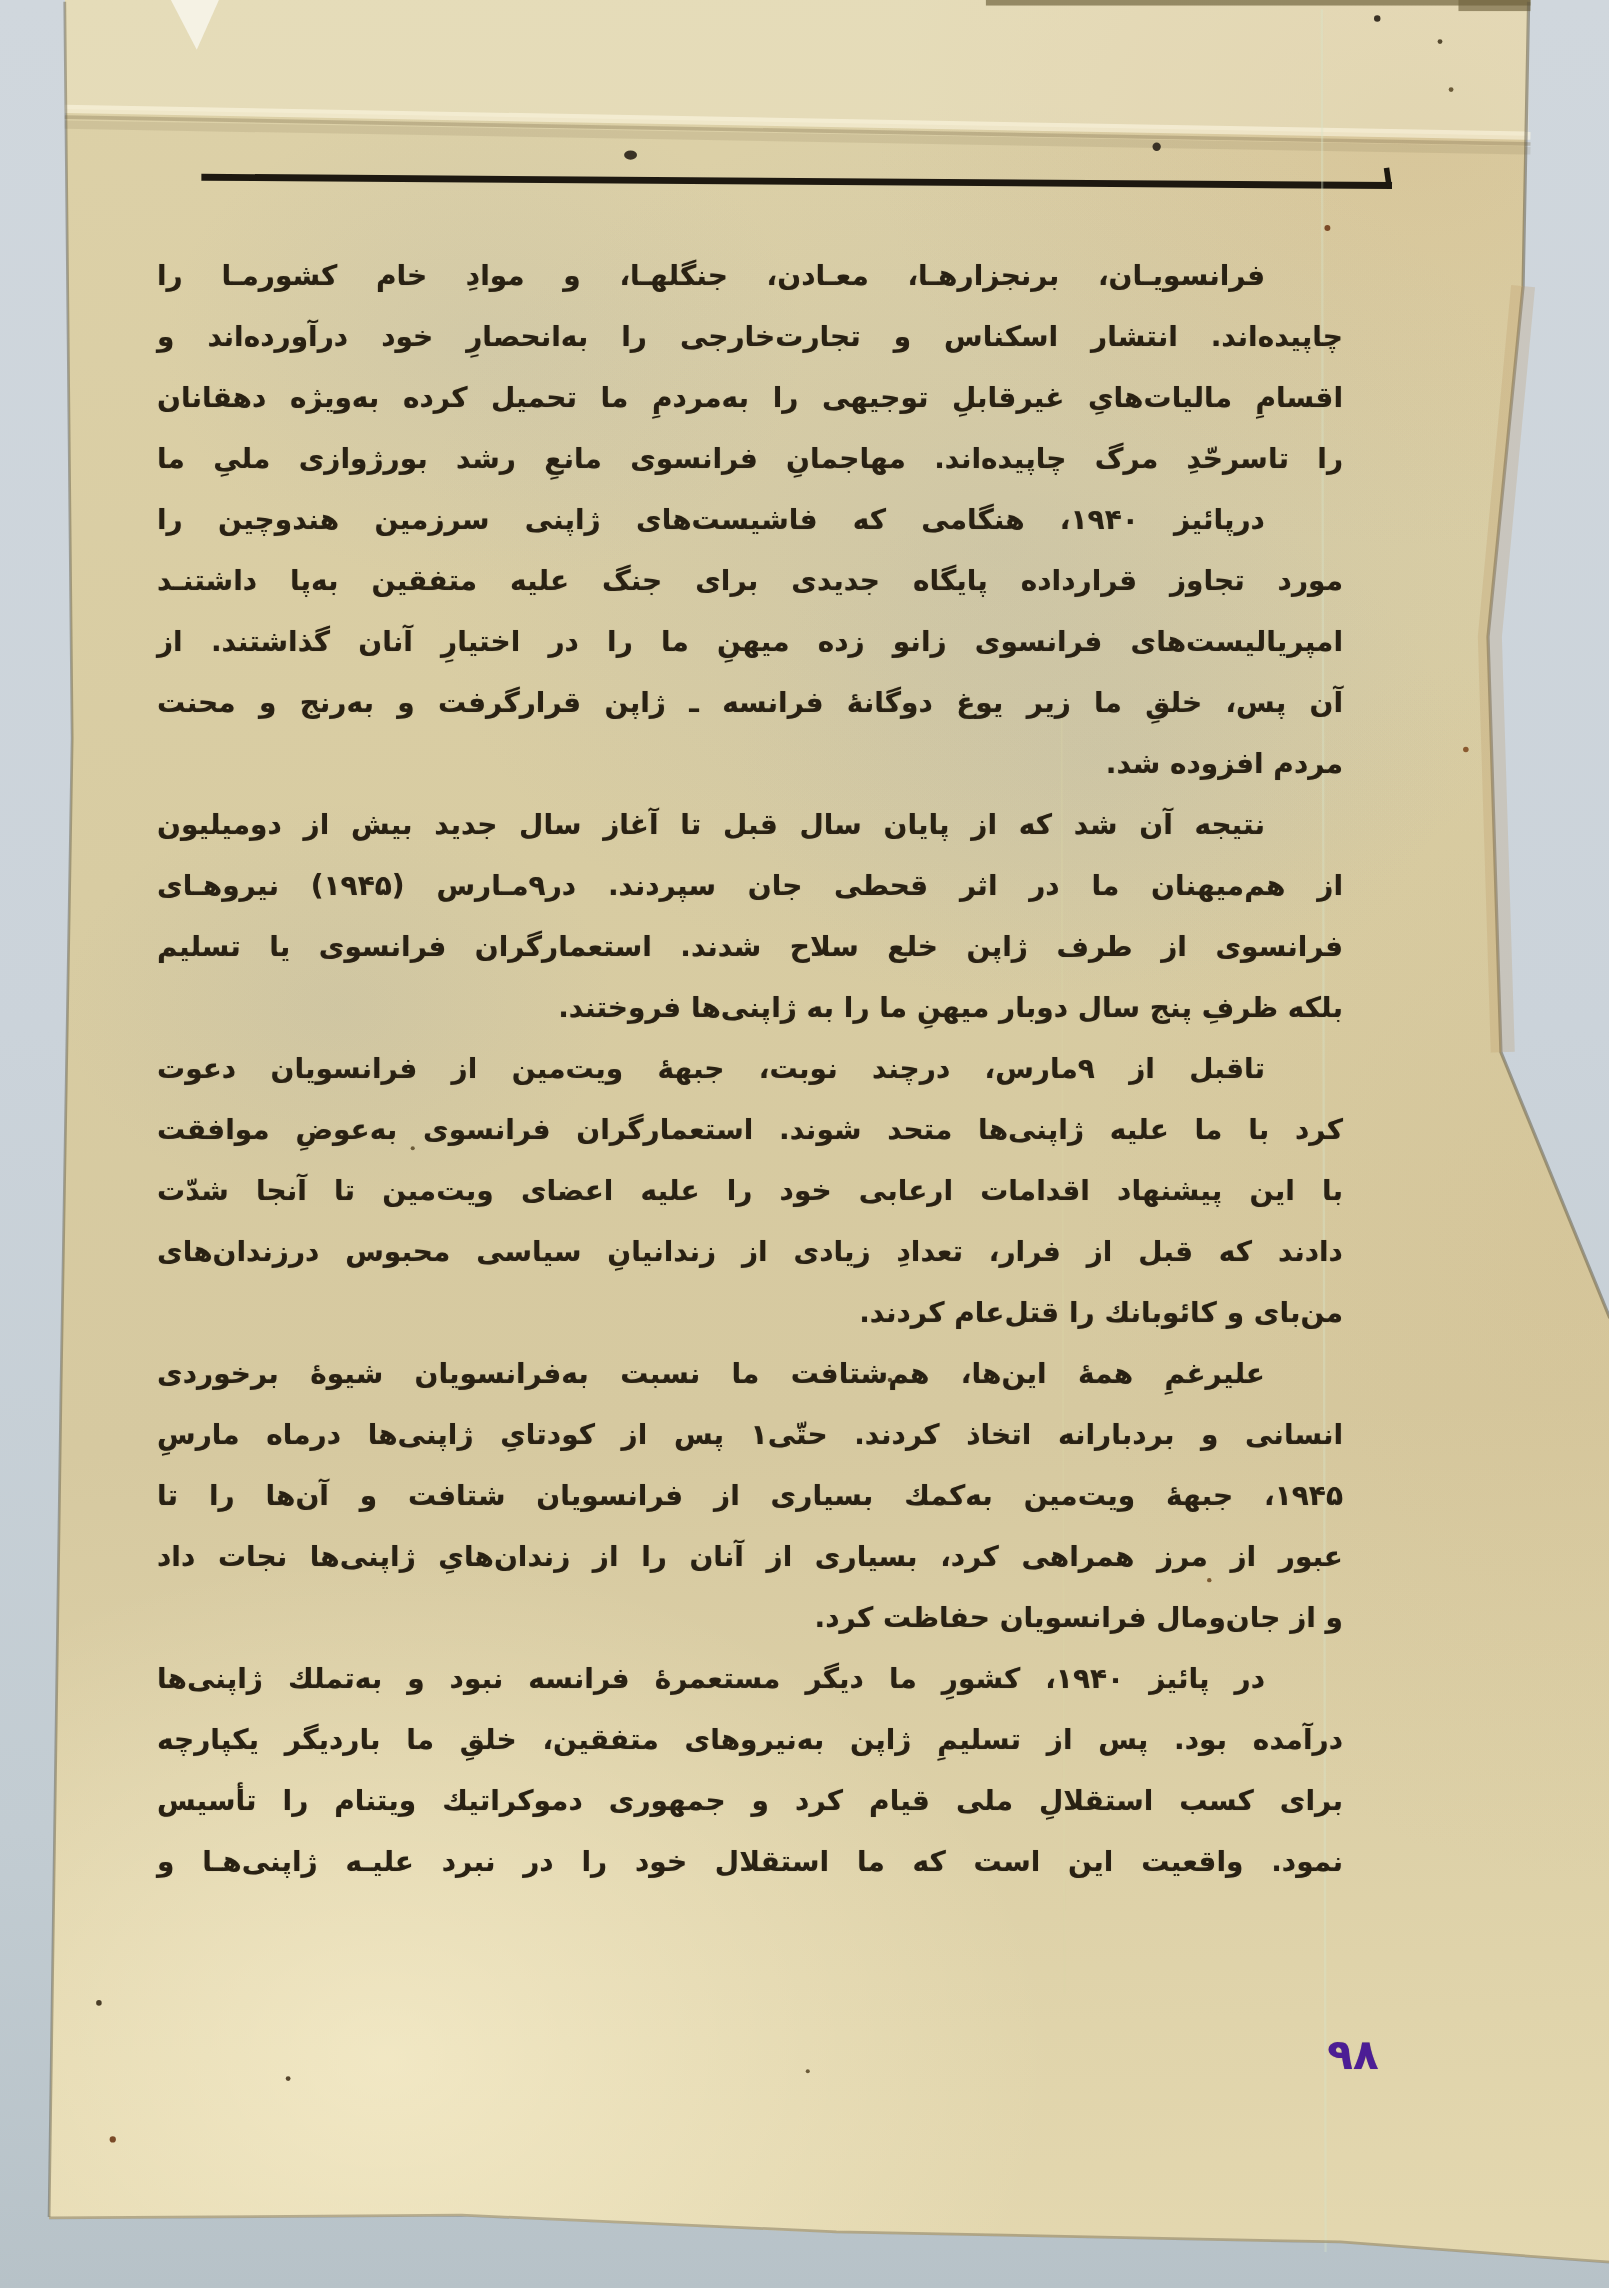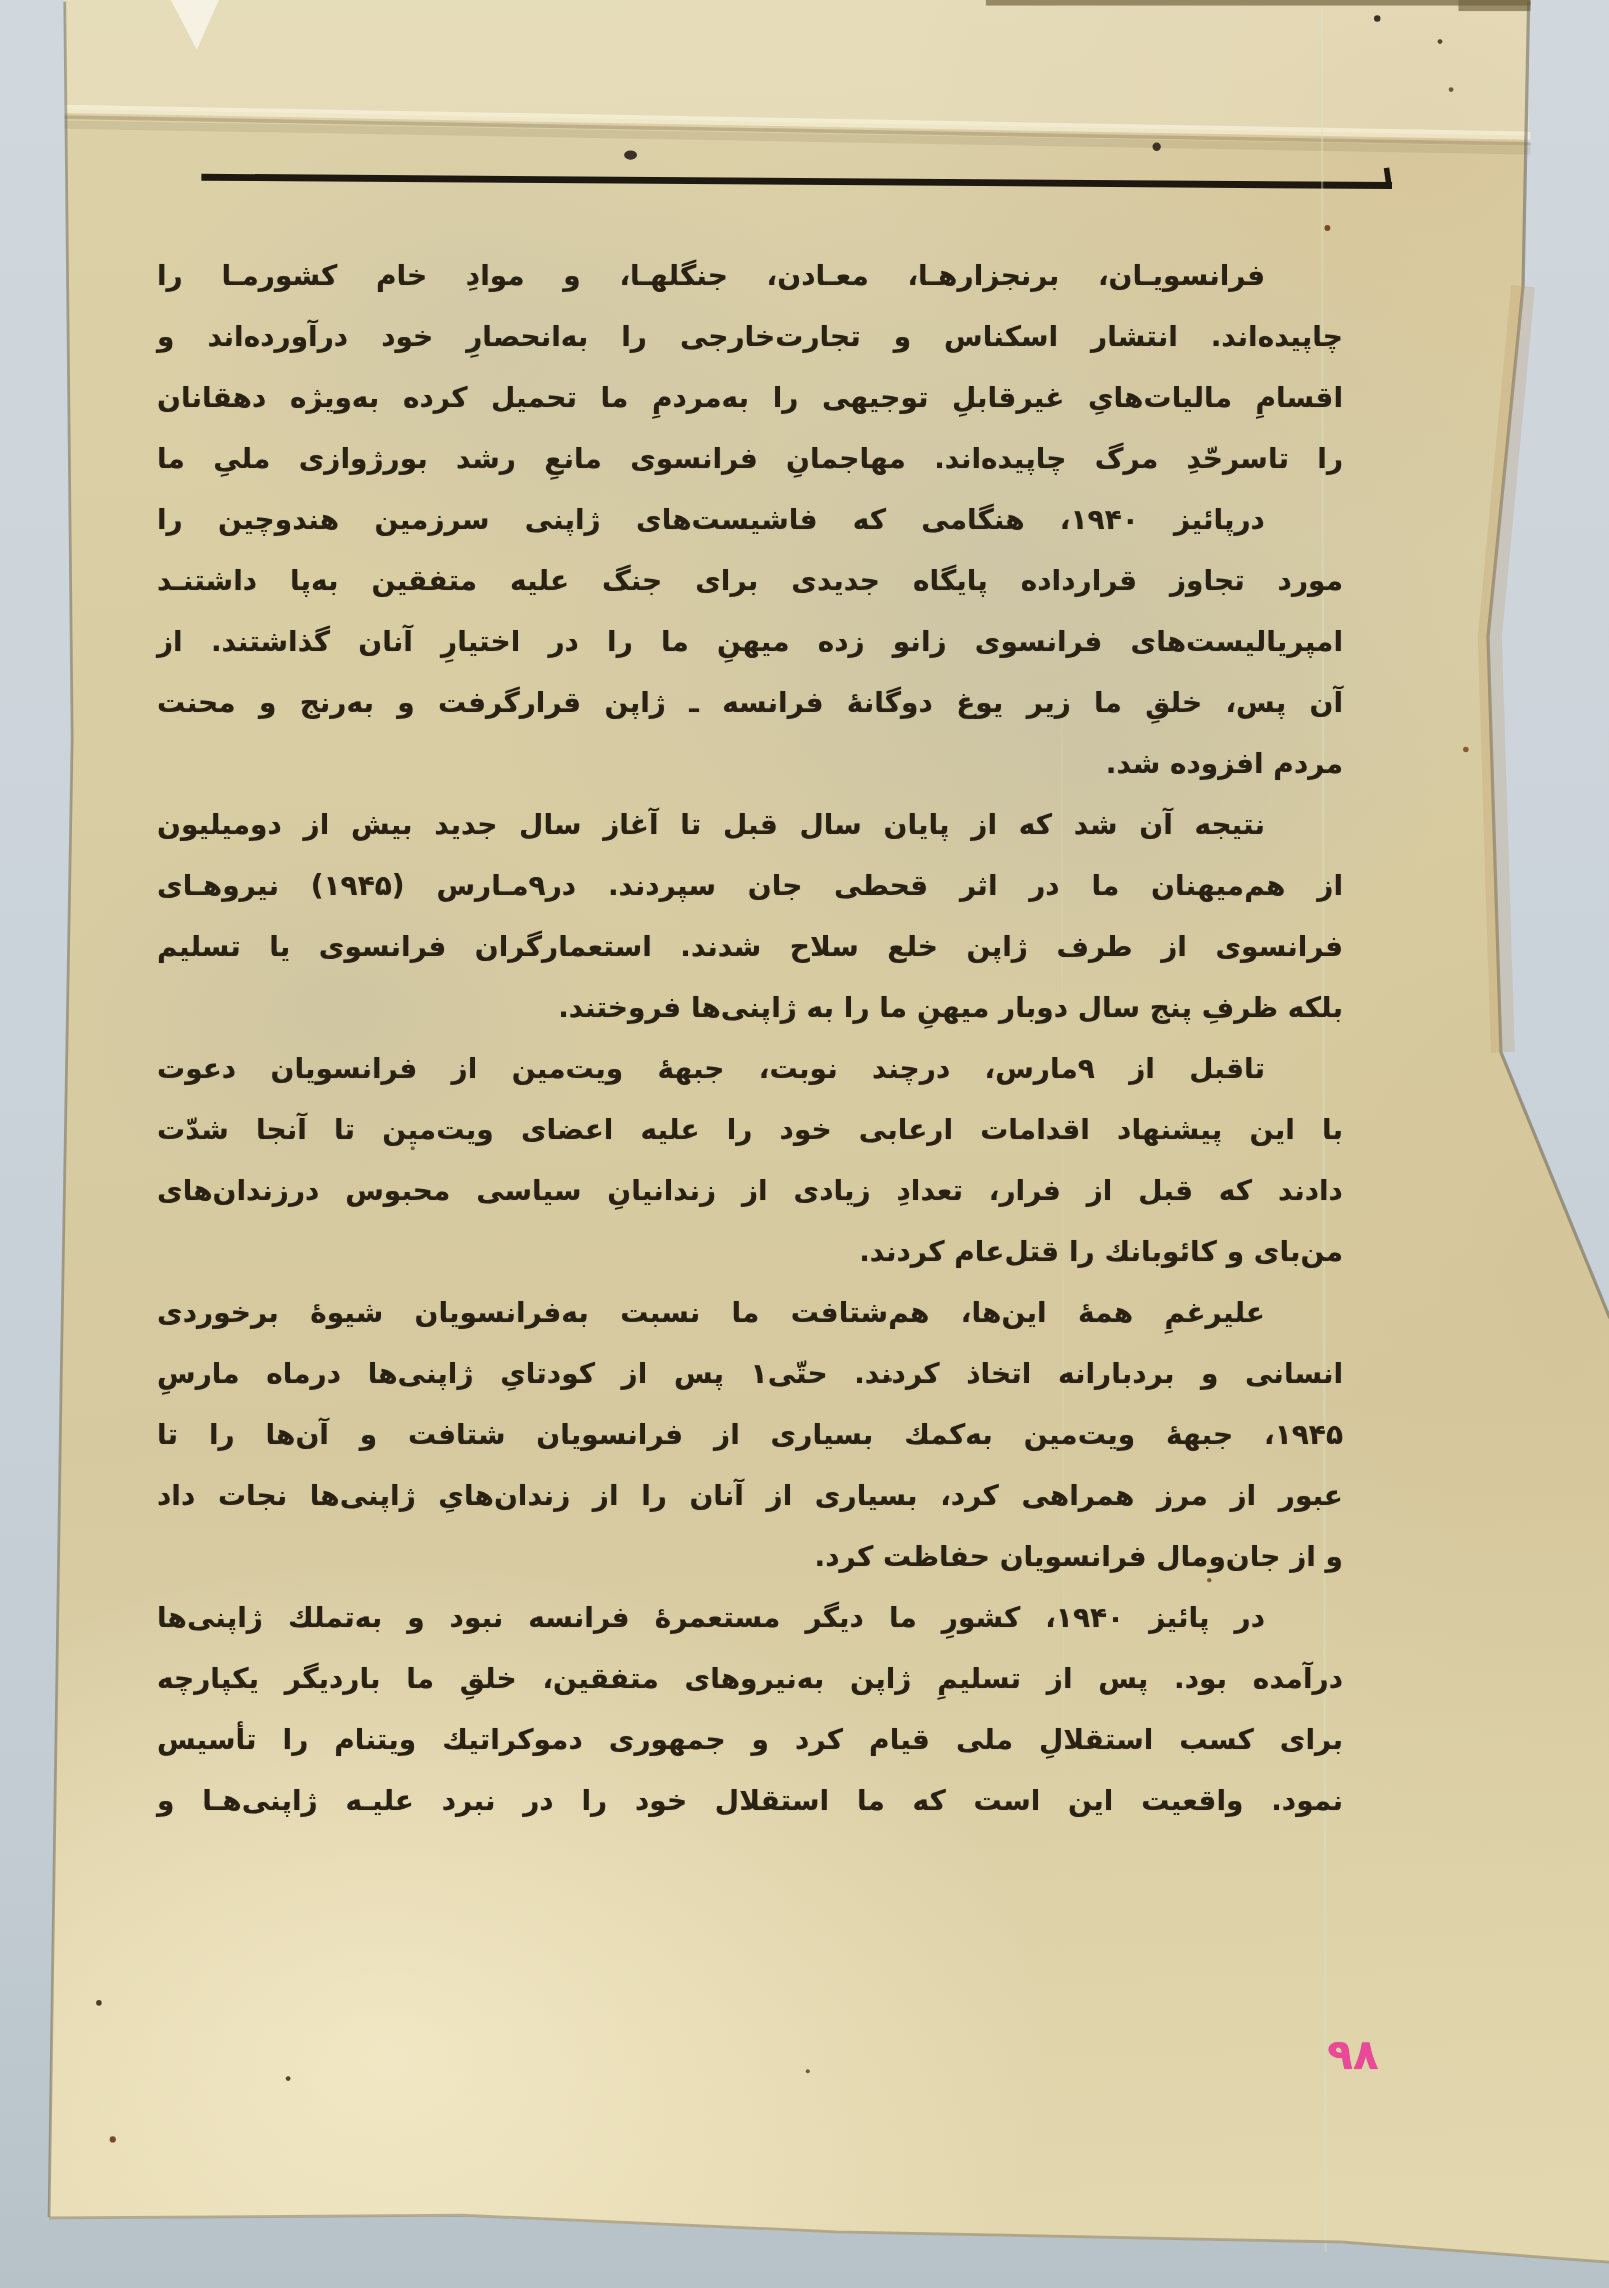--- a/index.html
+++ b/index.html
@@ -37,21 +37,21 @@
   .line{
     height:61px;line-height:61px;white-space:nowrap;
     text-align:justify;text-align-last:justify;
     text-shadow:0 0 0.9px rgba(41,33,19,0.35);
   }
   .line.indent{text-indent:78px;}
   .line.flush{text-align-last:right;}
   .page-number{
     position:absolute;left:1318px;top:2030px;width:70px;
     direction:rtl;text-align:center;
-    font-size:42px;font-weight:700;color:#ec4899;
+    font-size:42px;font-weight:700;color:#4c1d95;
     text-shadow:0 0 0.9px rgba(41,33,19,0.4);
   }
   svg{position:absolute;inset:0;pointer-events:none;}
 </style>
 </head>
 <body>
 
 <div class="stage">
 
   <div class="paper"></div>
@@ -113,20 +113,21 @@
       <div class="line flush">مردم افزوده شد.</div>
     </div>
     <div class="para">
       <div class="line indent">نتیجه آن شد كه از پایان سال قبل تا آغاز سال جدید بیش از دومیلیون</div>
       <div class="line">از هم‌میهنان ما در اثر قحطی جان سپردند. در۹مـارس (۱۹۴۵) نیروهـای</div>
       <div class="line">فرانسوی از طرف ژاپن خلع سلاح شدند. استعمارگران فرانسوی یا تسلیم</div>
       <div class="line flush">بلكه ظرفِ پنج سال دوبار میهنِ ما را به ژاپنی‌ها فروختند.</div>
     </div>
     <div class="para">
       <div class="line indent">تاقبل از ۹مارس، درچند نوبت، جبههٔ ویت‌مین از فرانسویان دعوت</div>
+      <div class="line">كرد با ما علیه ژاپنی‌ها متحد شوند. استعمارگران فرانسوی به‌عوضِ موافقت</div>
       <div class="line">با این پیشنهاد اقدامات ارعابی خود را علیه اعضای ویت‌مین تا آنجا شدّت</div>
       <div class="line">دادند كه قبل از فرار، تعدادِ زیادی از زندانیانِ سیاسی محبوس درزندان‌های</div>
       <div class="line flush">من‌بای و كائوبانك را قتل‌عام كردند.</div>
     </div>
     <div class="para">
       <div class="line indent">علیرغمِ همهٔ این‌ها، هم‌شتافت ما نسبت به‌فرانسویان شیوهٔ برخوردی</div>
       <div class="line">انسانی و بردبارانه اتخاذ كردند. حتّی۱ پس از كودتایِ ژاپنی‌ها درماه مارسِ</div>
       <div class="line">۱۹۴۵، جبههٔ ویت‌مین به‌كمك بسیاری از فرانسویان شتافت و آن‌ها را تا</div>
       <div class="line">عبور از مرز همراهی كرد، بسیاری از آنان را از زندان‌هایِ ژاپنی‌ها نجات داد</div>
       <div class="line flush">و از جان‌ومال فرانسویان حفاظت كرد.</div>

